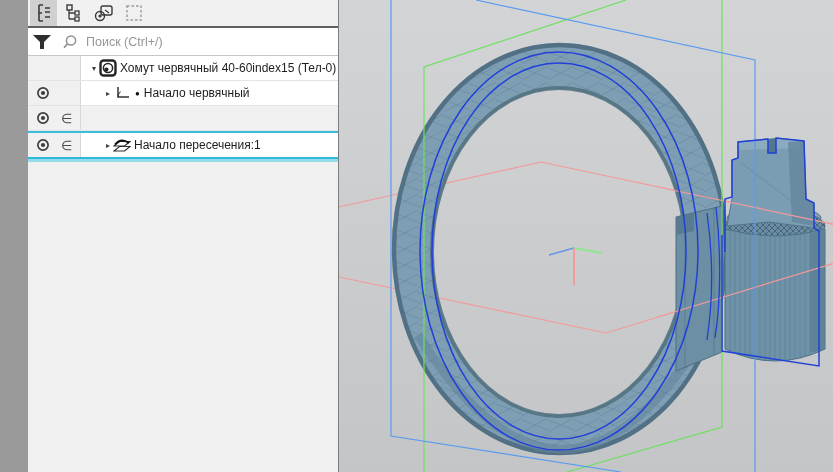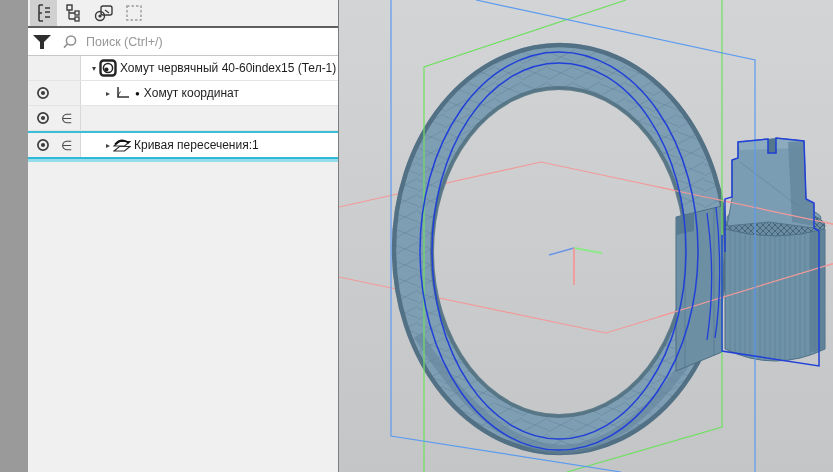--- a/index.html
+++ b/index.html
@@ -90,39 +90,39 @@
 
     <div class="row" style="top:56px">
       <div class="gutter"></div>
       <div class="rowbody">
         <span class="expander" style="margin-left:8px">▾</span>
         <svg class="treeicon" viewBox="0 0 18 18">
           <rect x="1.5" y="1.5" width="15" height="15" rx="3.2" fill="#ffffff" stroke="#242424" stroke-width="2.4"></rect>
           <circle cx="9" cy="9" r="4.6" fill="none" stroke="#242424" stroke-width="1.5"></circle>
           <circle cx="7.4" cy="10.6" r="2.1" fill="#242424"></circle>
         </svg>
-        <span class="lbl">Хомут червячный 40-60index15 (Тел-1)</span>
+        <span class="lbl">Хомут червячный 40-60index15 (Тел-0)</span>
       </div>
     </div>
 
     <div class="row" style="top:81px">
       <div class="gutter">
         <svg class="eye" viewBox="0 0 16 16">
           <circle cx="8" cy="8" r="5.1" fill="none" stroke="#3d3d3d" stroke-width="1.7"></circle>
           <circle cx="8" cy="8" r="2.1" fill="#3d3d3d"></circle>
         </svg>
       </div>
       <div class="rowbody">
         <span class="expander" style="margin-left:22px">▸</span>
         <svg class="treeicon" viewBox="0 0 18 18">
           <path d="M5,3 L5,13 L16,13" fill="none" stroke="#333333" stroke-width="1.5"></path>
           <path d="M5,13 a8,8 0 0 1 2.5,-5.5" fill="none" stroke="#333333" stroke-width="1"></path>
         </svg>
         <span class="bullet">●</span>
-        <span class="lbl">Хомут координат</span>
+        <span class="lbl">Начало червячный</span>
       </div>
     </div>
 
     <div class="row" style="top:106px">
       <div class="gutter">
         <svg class="eye" viewBox="0 0 16 16">
           <circle cx="8" cy="8" r="5.1" fill="none" stroke="#3d3d3d" stroke-width="1.7"></circle>
           <circle cx="8" cy="8" r="2.1" fill="#3d3d3d"></circle>
         </svg>
         <span class="membership">∈</span>
@@ -137,21 +137,21 @@
         </svg>
         <span class="membership">∈</span>
       </div>
       <div class="rowbody">
         <span class="expander" style="margin-left:22px">▸</span>
         <svg class="treeicon" viewBox="0 0 18 18">
           <path d="M1,10 L6.5,5.5 L17,5.5 L11.5,10 Z" fill="#ffffff" stroke="#2e2e2e" stroke-width="1.1"></path>
           <path d="M1,15 L6.5,10.5 L17,10.5 L11.5,15 Z" fill="#ffffff" stroke="#2e2e2e" stroke-width="1.1"></path>
           <path d="M2,8.5 Q8,1.5 16,7" fill="none" stroke="#111111" stroke-width="1.9"></path>
         </svg>
-        <span class="lbl">Кривая пересечения:1</span>
+        <span class="lbl">Начало пересечения:1</span>
       </div>
     </div>
 
     <div class="selbar" style="top:157px"></div>
   </div>
 
   <div class="viewport">
     <svg width="522" height="472" viewBox="311 0 522 472">
       <defs>
         <linearGradient id="bgGrad" x1="0" y1="0" x2="0" y2="1">

